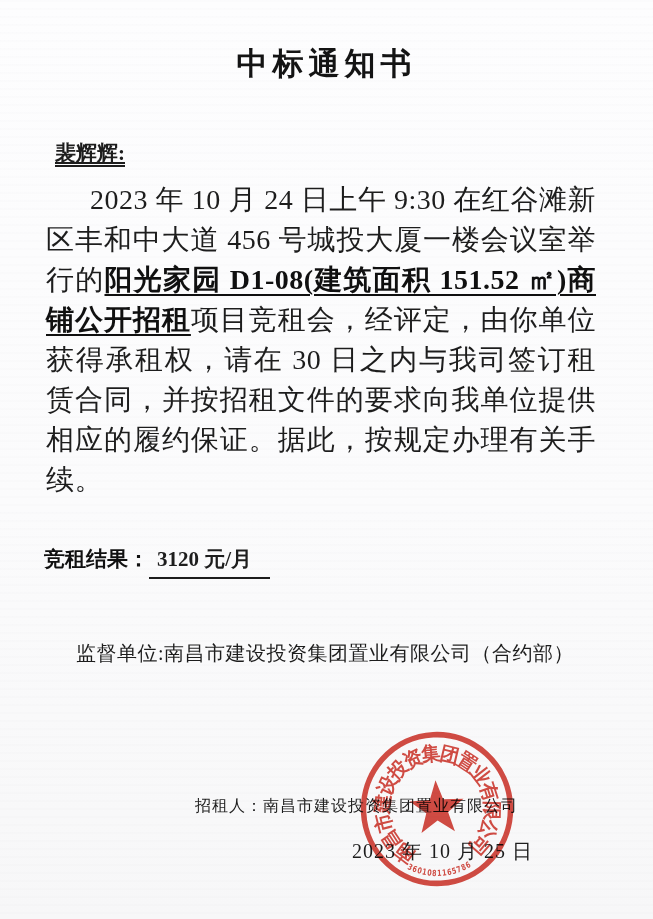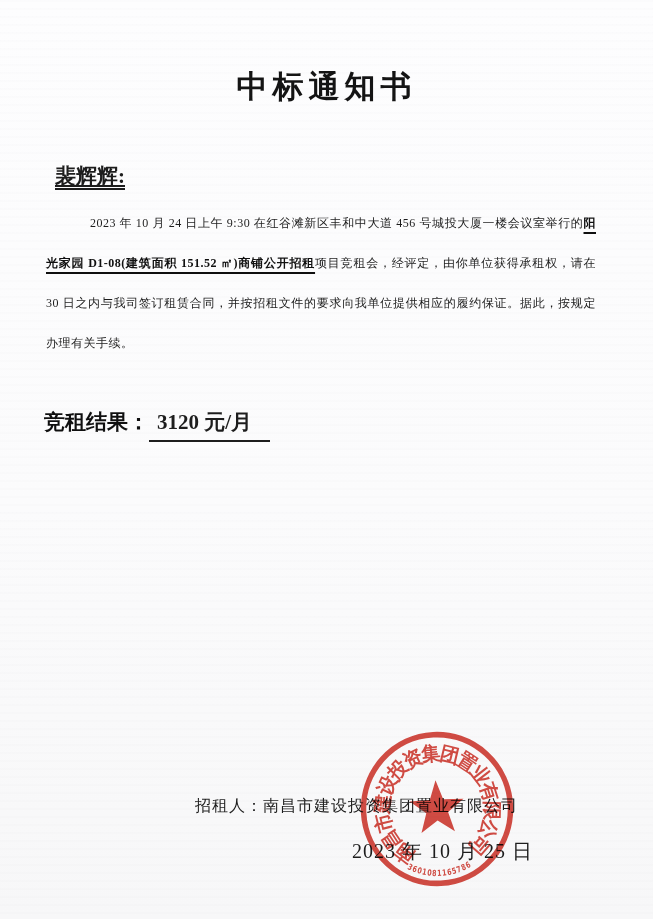--- a/index.html
+++ b/index.html
@@ -13,21 +13,21 @@
     width: 653px; height: 919px;
     overflow: hidden;
     color: #1d1d1d;
     background:
       repeating-linear-gradient(180deg, rgba(120,120,130,0.015) 0 2px, rgba(0,0,0,0) 2px 8px),
       linear-gradient(180deg, #fdfdfe 0%, #fbfbfc 55%, #f7f7f8 100%);
   }
 
   .title {
     margin: 0;
-    padding-top: 67px;
+    padding-top: 44px;
     text-align: center;
     font-size: 31px;
     font-weight: 700;
     letter-spacing: 5px;
     line-height: 1.3;
     color: #141414;
   }
 
   .addressee {
     margin: 54px 0 0 55px;
@@ -37,21 +37,21 @@
     text-decoration: underline;
   }
   .addressee .u {
     text-decoration: underline;
     text-decoration-thickness: 2px;
     text-underline-offset: 5px;
   }
 
   .para {
     margin: 0 57px 0 46px;
-    font-size: 12px;
+    font-size: 28px;
     line-height: 40px;
     text-align: justify;
     letter-spacing: 0.5px;
   }
   .para1 { margin-top: 12px; text-indent: 44px; }
 
   .bu {
     font-weight: 700;
     color: #101010;
     text-decoration: underline;
@@ -125,20 +125,21 @@
 
   <h1 class="title">中标通知书</h1>
 
   <div class="addressee"><span class="u">裴辉辉:</span></div>
 
   <p class="para para1"><span>2023 年 10 月 24 日上午 9:30 在红谷滩新区丰和中大道 456 号城投大厦一楼会议室举行的</span><span class="bu">阳光家园 D1-08(建筑面积 151.52 ㎡)商铺公开招租</span><span>项目竞租会，经评定，由你单位获得承租权，请在 30 日之内与我司签订租赁合同，并按招租文件的要求向我单位提供相应的履约保证。据此，按规定办理有关手续。</span></p>
 
   <div class="result-line"><span class="result-label">竞租结果：</span><span class="result-value">3120 元/月</span></div>
 
   <div class="notice-block">
+    <div class="ind-line">监督单位:南昌市建设投资集团置业有限公司（合约部）</div>
   </div>
 
   <div class="sig-line"><span>招租人：</span><span>南昌市建设投资集团置业有限公司</span></div>
 
   <div class="date-line">2023 年 10 月 25 日</div>
 
   <svg class="seal" viewBox="0 0 200 200" preserveAspectRatio="none">
     <defs>
       <path id="sealTextArc" d="M 65 160.6 A 70 70 0 1 1 135 160.6" fill="none"></path>
       <path id="sealSerialArc" d="M 60 169.3 A 80 80 0 0 0 140 169.3" fill="none"></path>

